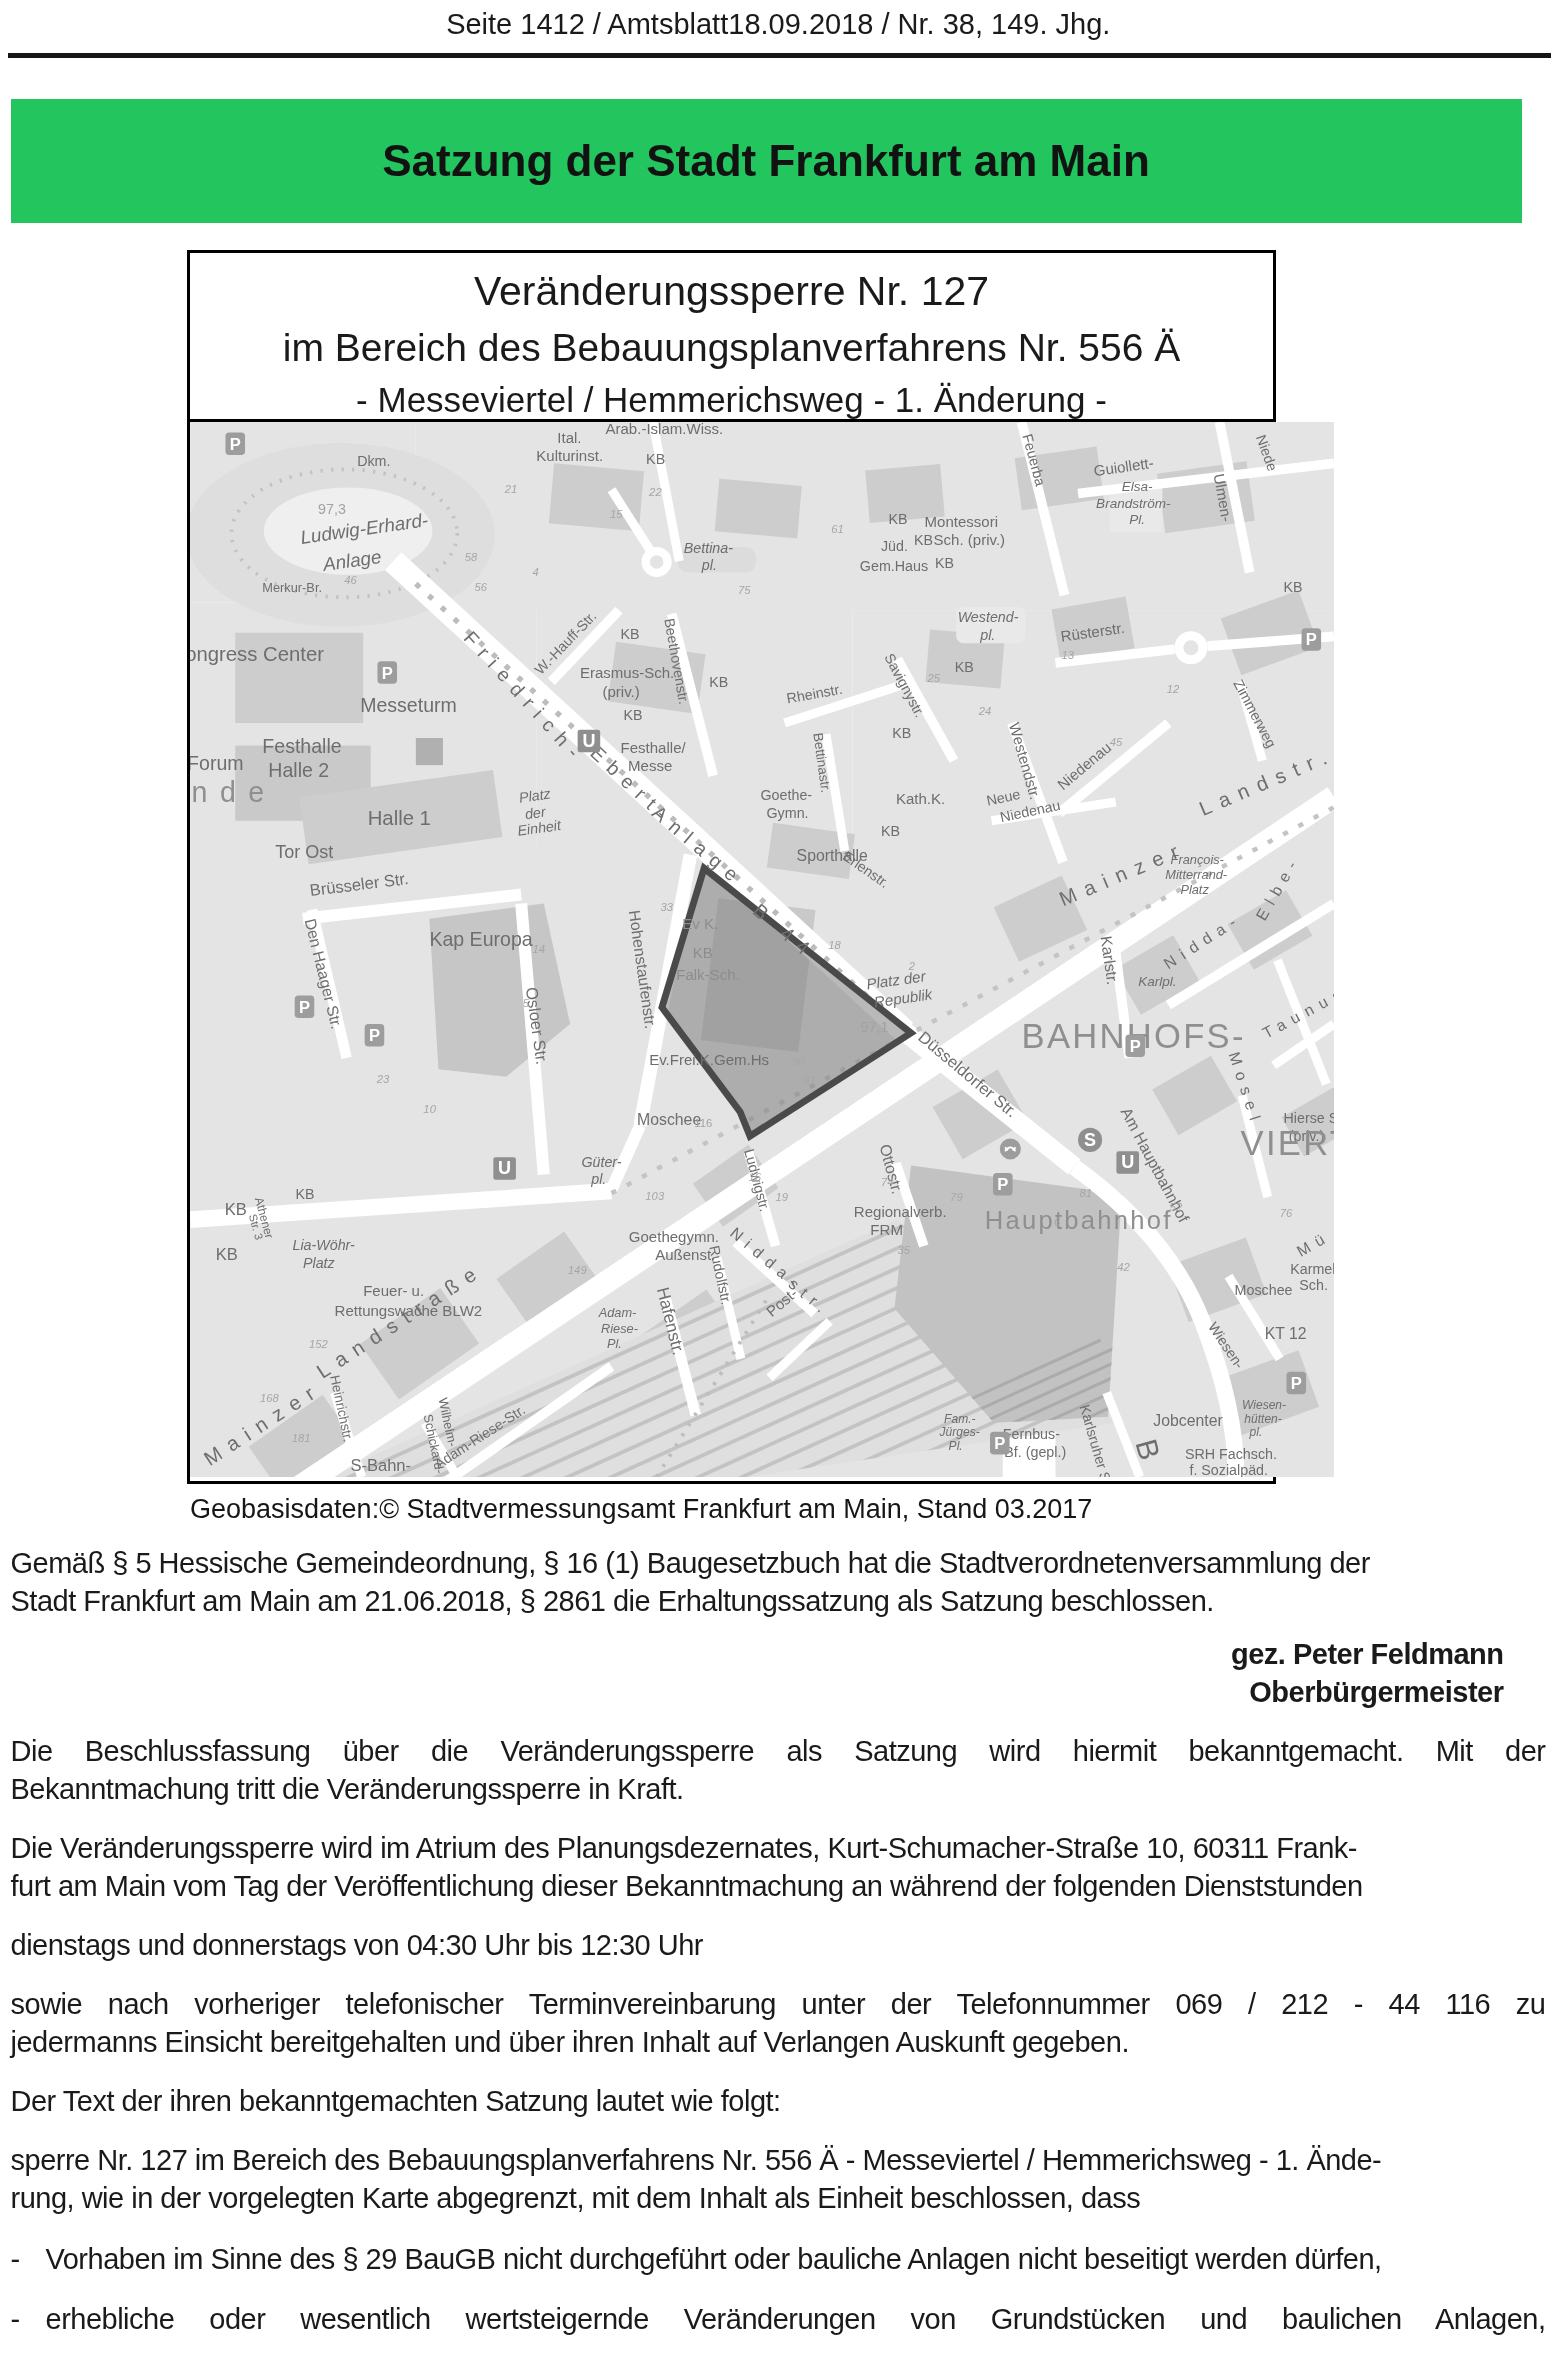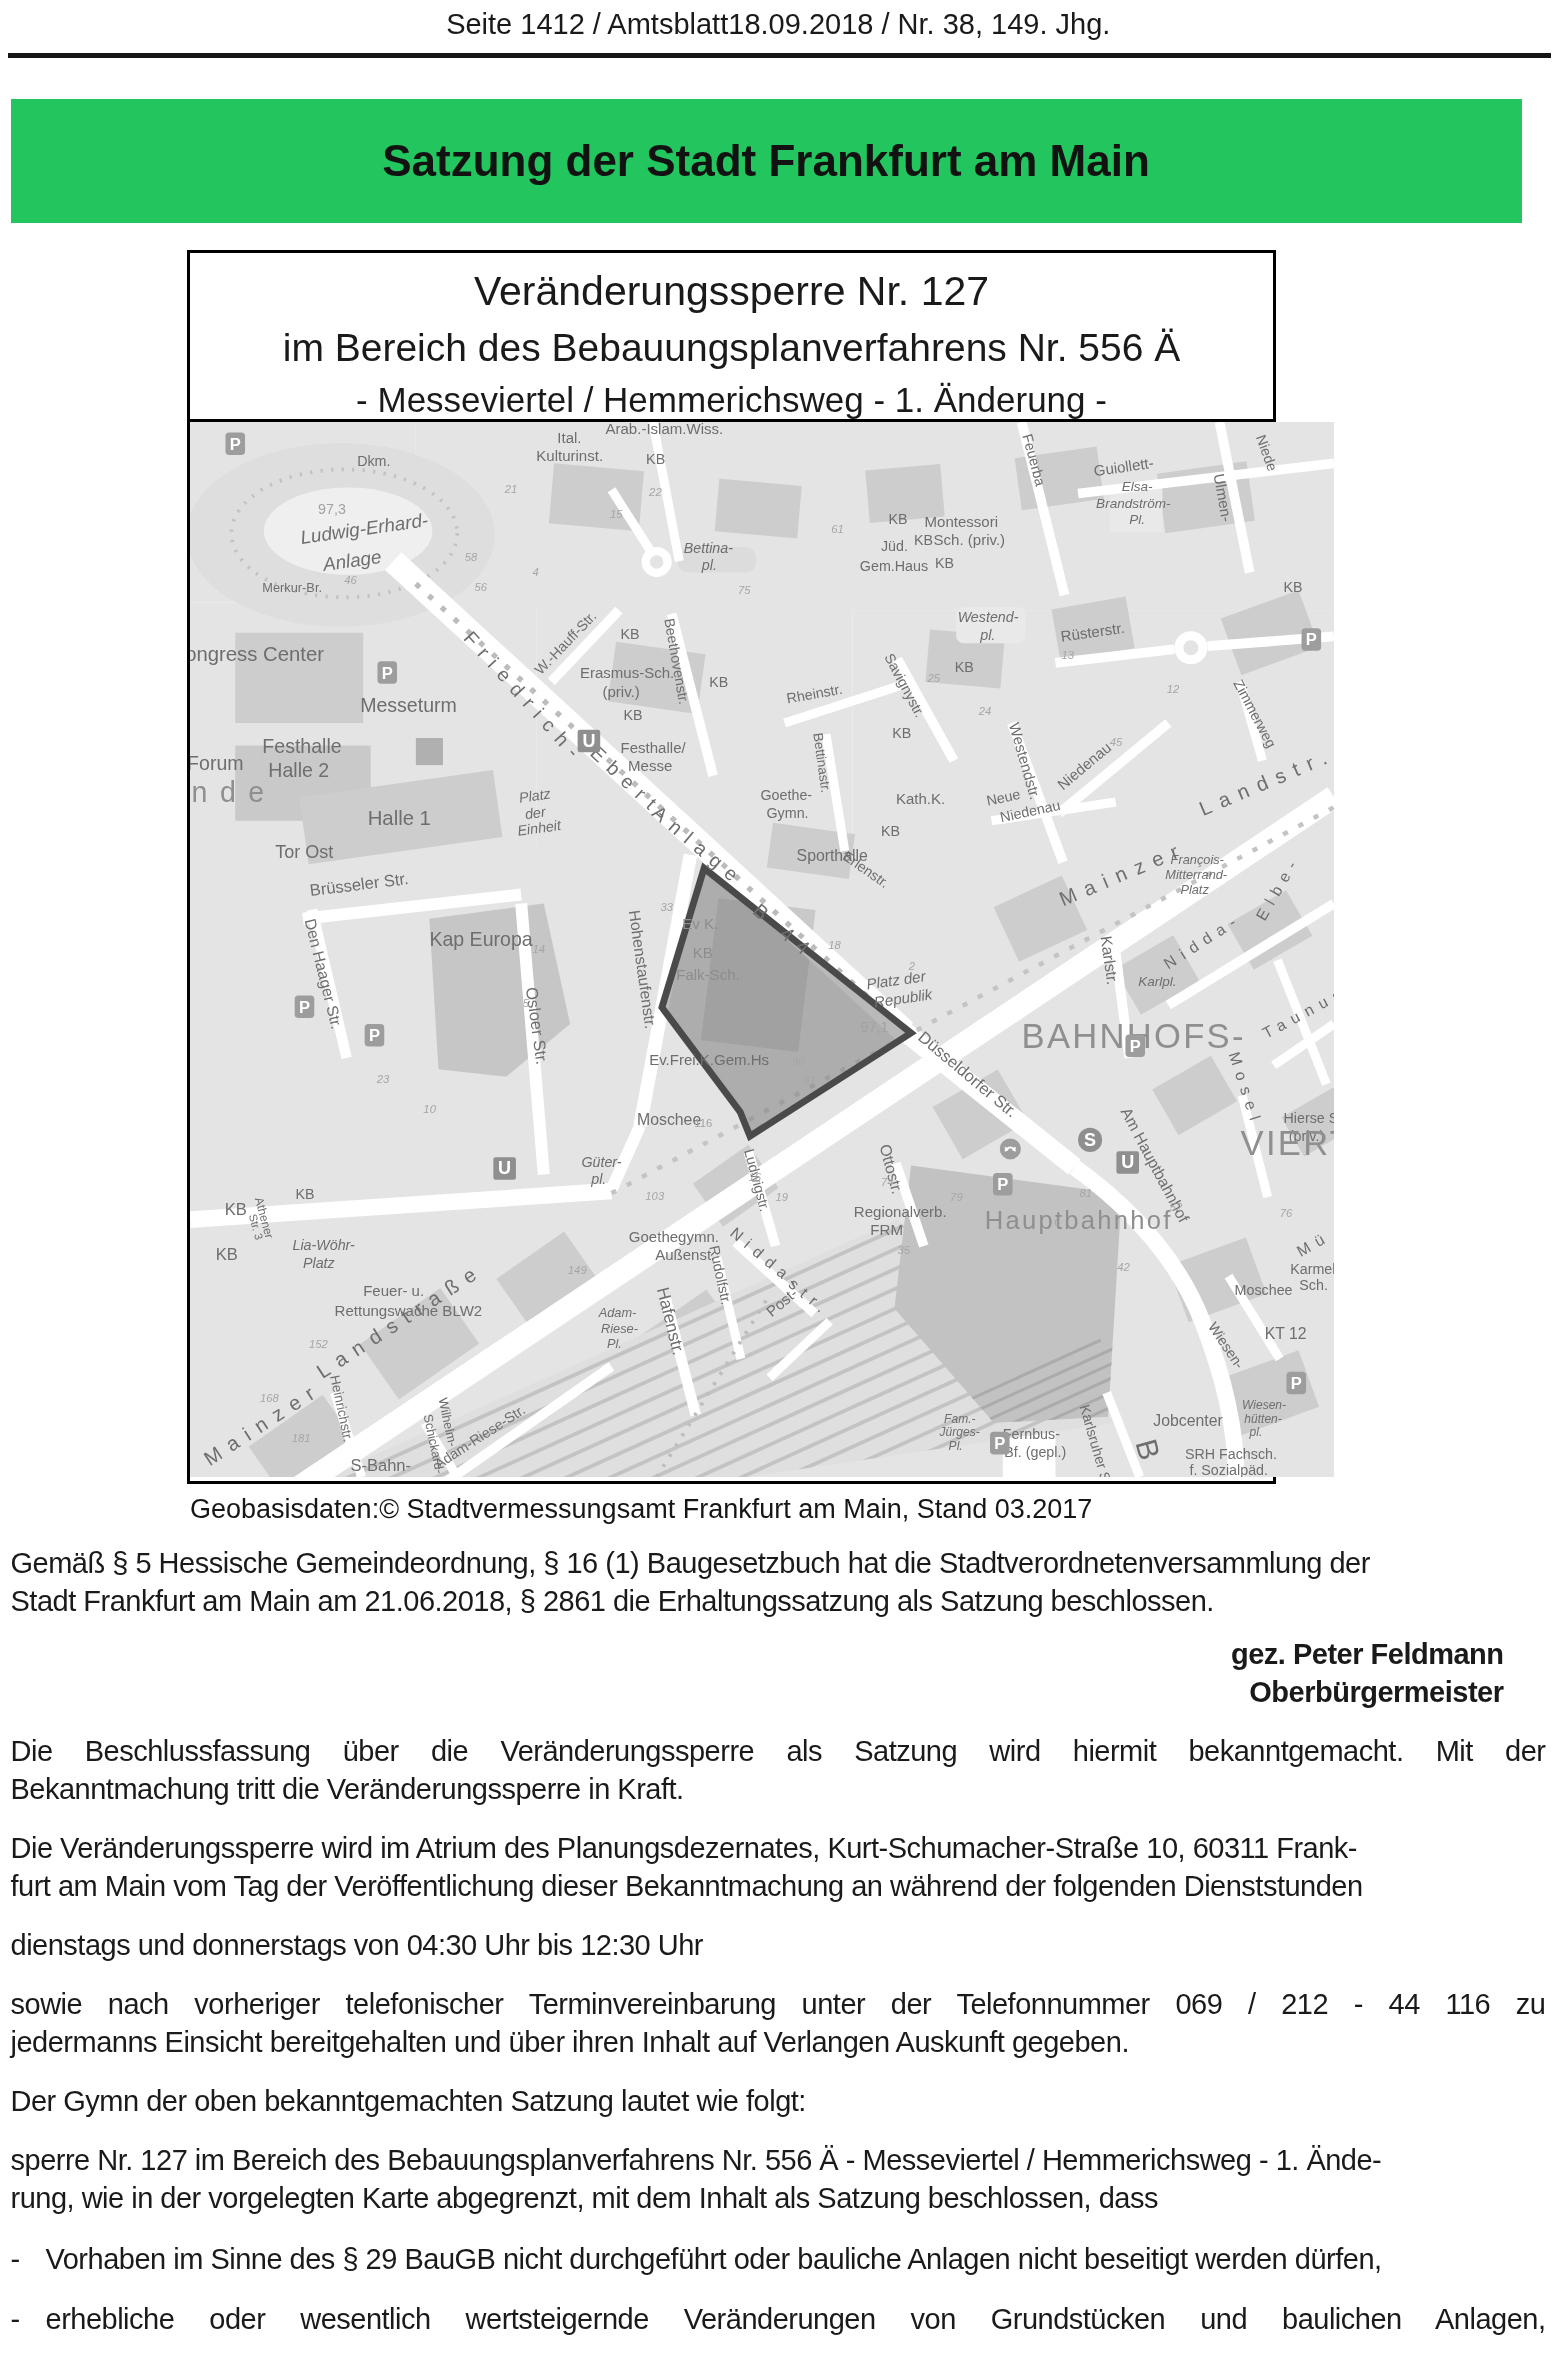--- a/index.html
+++ b/index.html
@@ -419,25 +419,25 @@
       <div class="nline">furt am Main vom Tag der Veröffentlichung dieser Bekanntmachung an während der folgenden Dienststunden</div>
     </div>
     <div class="para">
       <div class="nline">dienstags und donnerstags von 04:30 Uhr bis 12:30 Uhr</div>
     </div>
     <div class="para">
       <div class="jline">sowie nach vorheriger telefonischer Terminvereinbarung unter der Telefonnummer 069 / 212 - 44 116 zu</div>
       <div class="nline">jedermanns Einsicht bereitgehalten und über ihren Inhalt auf Verlangen Auskunft gegeben.</div>
     </div>
     <div class="para">
-      <div class="nline">Der Gymn der oben bekanntgemachten Satzung lautet wie folgt:</div>
+      <div class="nline">Der Text der ihren bekanntgemachten Satzung lautet wie folgt:</div>
     </div>
     <div class="para">
       <div class="nline">sperre Nr. 127 im Bereich des Bebauungsplanverfahrens Nr. 556 Ä - Messeviertel / Hemmerichsweg - 1. Ände-</div>
-      <div class="nline">rung, wie in der vorgelegten Karte abgegrenzt, mit dem Inhalt als Satzung beschlossen, dass</div>
+      <div class="nline">rung, wie in der vorgelegten Karte abgegrenzt, mit dem Inhalt als Einheit beschlossen, dass</div>
     </div>
     <div class="bullet">
       <div class="dash">-</div>
       <div class="btxt">
         <div class="nline">Vorhaben im Sinne des § 29 BauGB nicht durchgeführt oder bauliche Anlagen nicht beseitigt werden dürfen,</div>
       </div>
     </div>
     <div class="bullet">
       <div class="dash">-</div>
       <div class="btxt">

